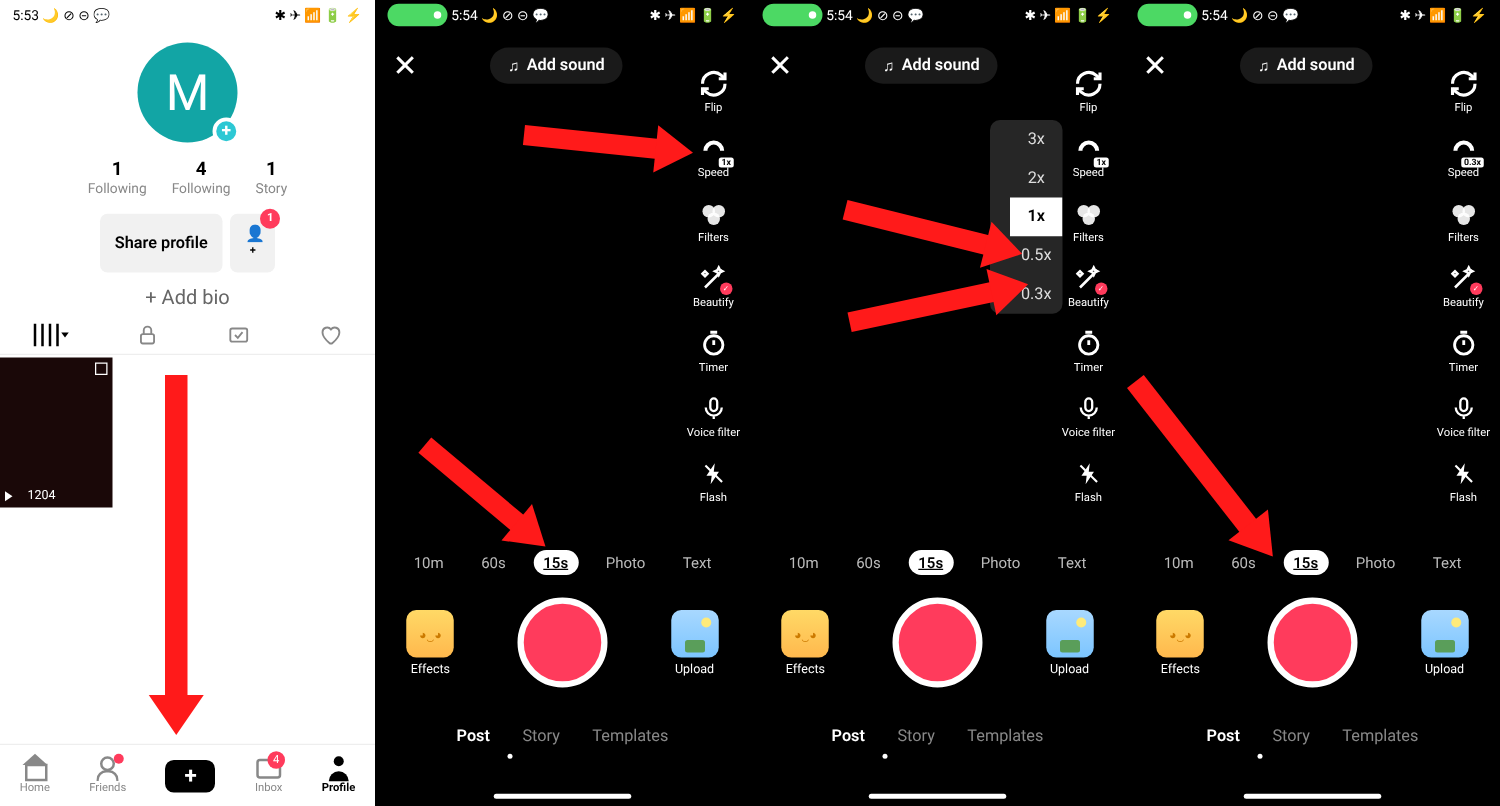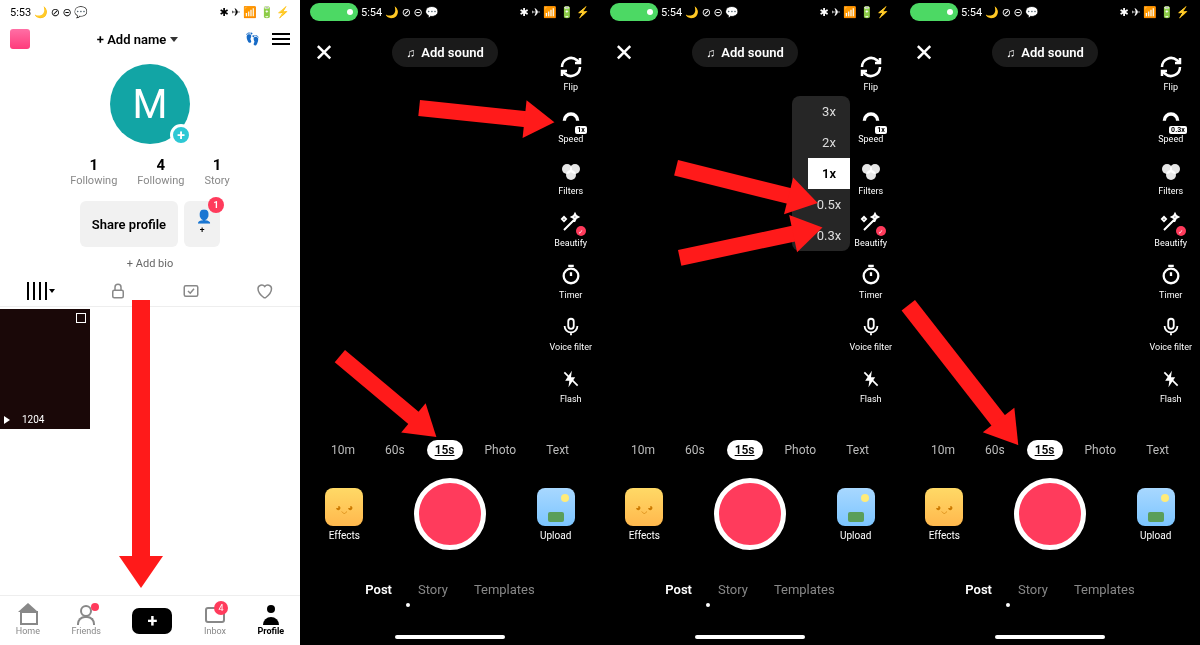--- a/index.html
+++ b/index.html
@@ -27,21 +27,21 @@
   .avatar-add { position:absolute; bottom:-2px; right:-2px; width:22px; height:22px; border-radius:50%; background:#2dc8d4; border:3px solid #fff; color:#fff; display:flex; align-items:center; justify-content:center; font-size:14px; font-weight:bold; }
   .username { text-align:center; font-size:14px; font-weight:600; margin-top:6px; }
   .stats { display:flex; justify-content:center; margin-top:12px; gap:20px; }
   .stat { text-align:center; }
   .stat-num { font-size:15px; font-weight:700; }
   .stat-lbl { font-size:11px; color:#888; }
   .profile-buttons { display:flex; justify-content:center; gap:6px; margin-top:14px; }
   .btn-gray { background:#f1f1f1; border:none; border-radius:6px; padding:8px 12px; font-size:13px; font-weight:600; }
   .btn-icon { width:36px; position:relative; }
   .dot-badge { position:absolute; top:-4px; right:-4px; width:16px; height:16px; border-radius:50%; background:#ff3b5c; color:#fff; font-size:9px; display:flex; align-items:center; justify-content:center; font-weight:bold; }
-  .addbio { text-align:center; font-size:11px; color:#666; margin-top:10px; }
+  .addbio { text-align:center; font-size:16px; color:#666; margin-top:10px; }
   .tab-row { display:flex; justify-content:space-around; margin-top:12px; border-bottom:1px solid #eee; padding-bottom:6px; align-items:center; }
   .grid-icon, .lock-icon, .repost-icon, .heart-icon { width:20px; height:18px; position:relative; }
   .grid-icon::before, .grid-icon::after { content:''; position:absolute; background:#000; }
   .grid-icon { border-left:2px solid #000; border-right:2px solid #000; }
   .grid-icon::before { width:2px; height:18px; left:4px; }
   .grid-icon::after { width:2px; height:18px; left:10px; }
   .chev-tiny { width:0; height:0; border-left:3px solid transparent; border-right:3px solid transparent; border-top:4px solid #000; margin-left:2px; }
   .vid-thumb { width:90px; height:120px; background:#1a0808; position:relative; margin-top:2px; }
   .vid-thumb-icon { position:absolute; top:4px; right:4px; width:10px;height:10px; border:1px solid #fff; }
   .vid-views { position:absolute; bottom:4px; left:4px; color:#fff; font-size:10px; display:flex; align-items:center; gap:12px; }
@@ -115,35 +115,20 @@
 <div class="panel panel-white">
   <div class="status-bar">
     <div class="status-left">
         <span>5:53</span>
         <span>🌙 ⊘ ⊝ 💬</span>
       </div>
     <div class="status-right">
         <span>✱ ✈ 📶 🔋 ⚡</span>
       </div>
   </div>
-  <div class="top-bar">
-    <div class="gift-icon"></div>
-    <div class="add-name">
-        <span>+ Add name</span>
-        <span class="chev-down"></span>
-      </div>
-    <div class="right-icons">
-      <span class="coin-icon">👣</span>
-      <div class="hamburger">
-          <span></span>
-          <span></span>
-          <span></span>
-        </div>
-    </div>
-  </div>
   <div class="avatar">
     <span>M</span>
     <div class="avatar-add">+</div>
   </div>
   <div class="stats">
     <div class="stat">
         <div class="stat-num">1</div>
         <div class="stat-lbl">Following</div>
       </div>
     <div class="stat">

